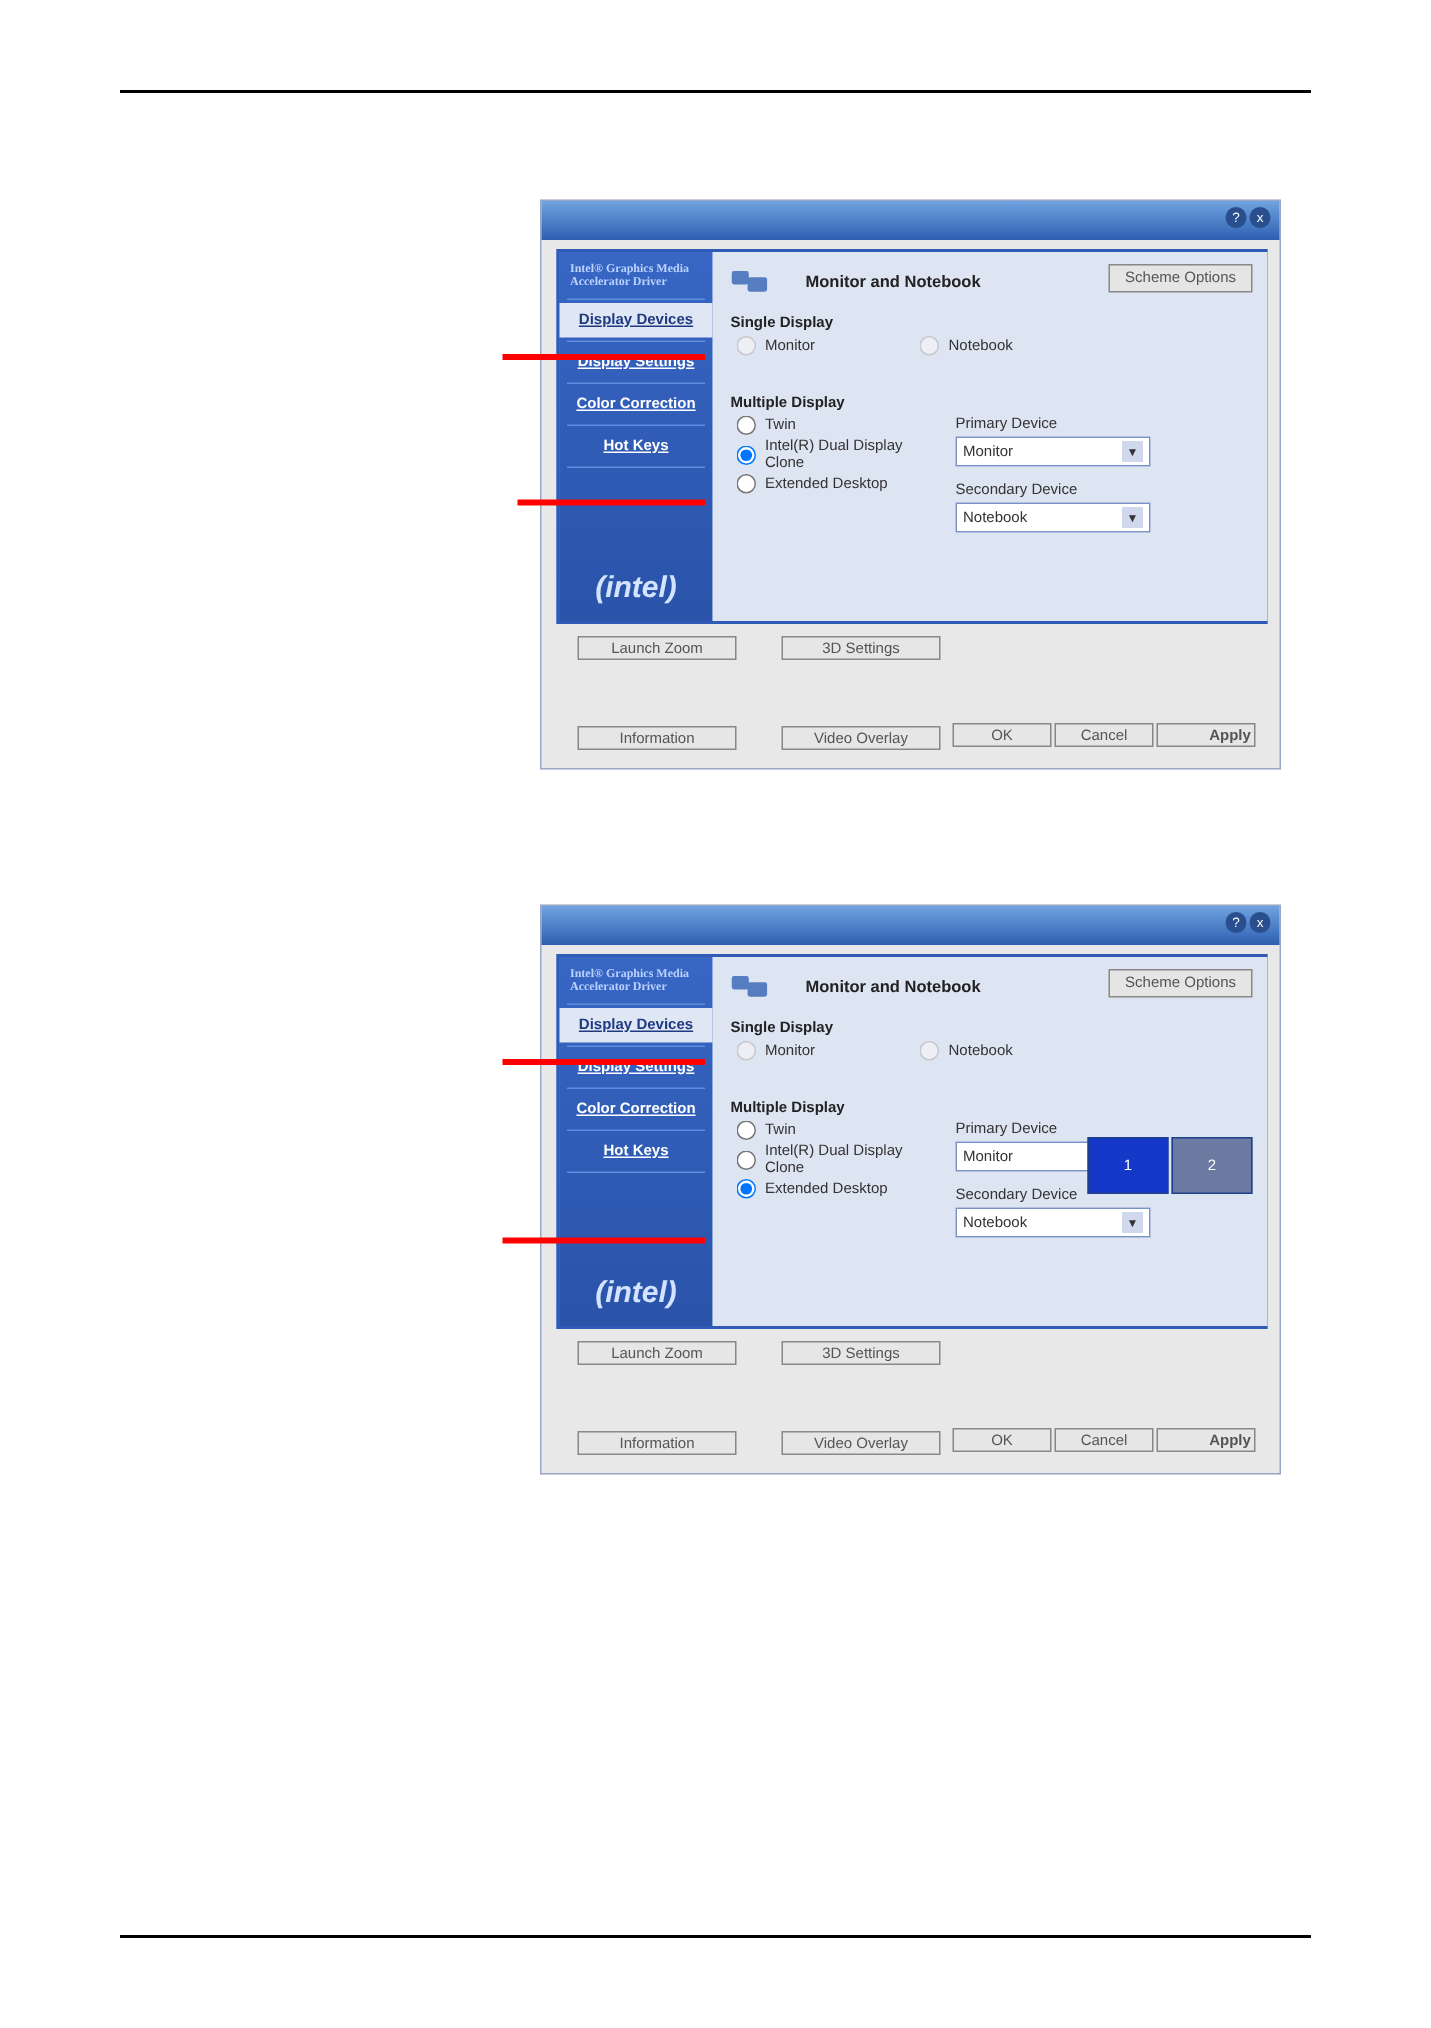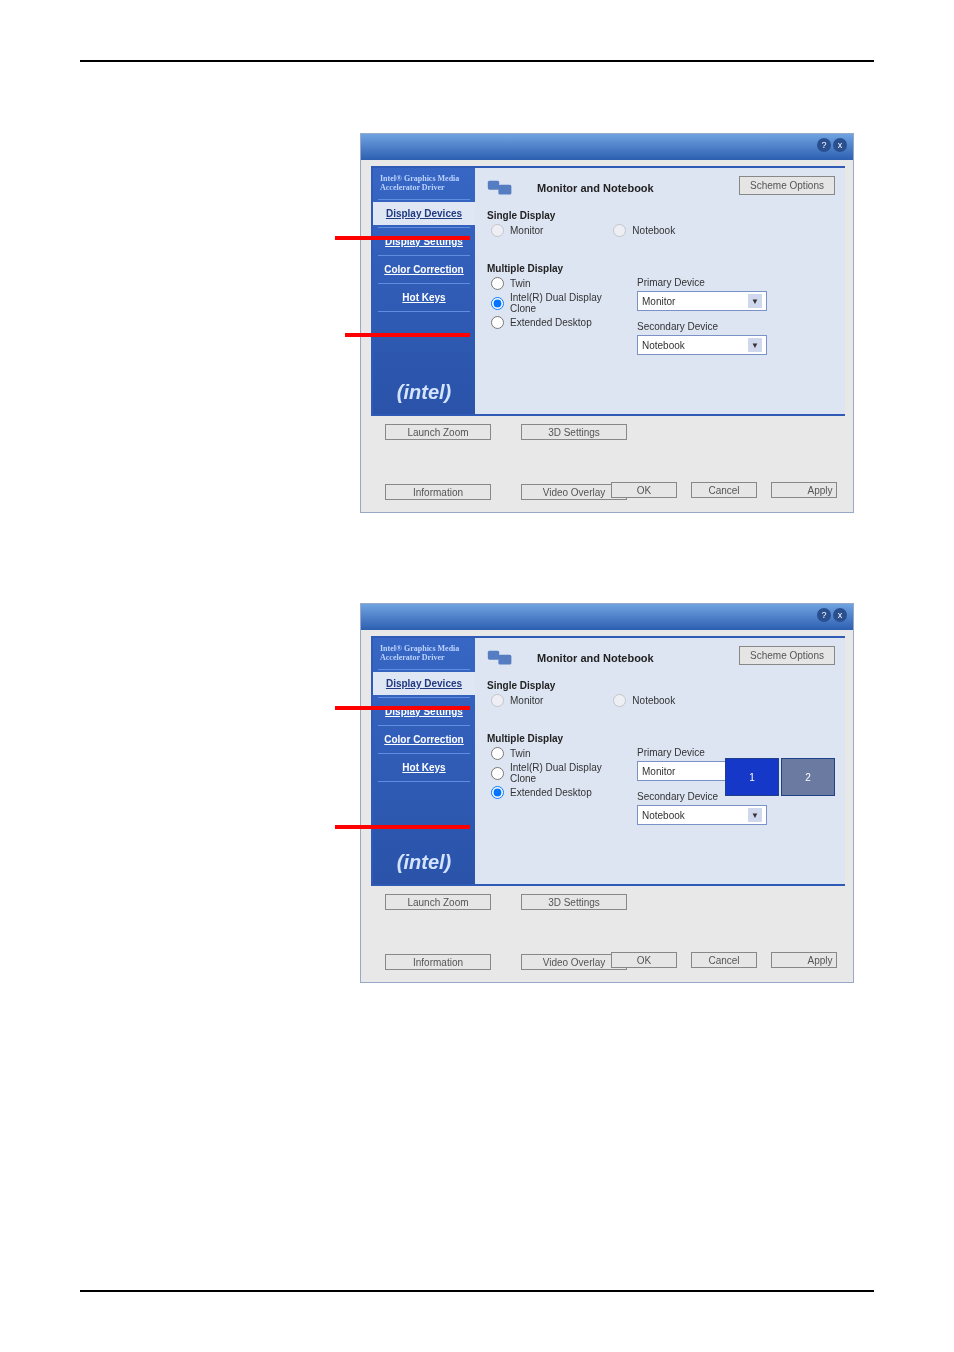--- a/index.html
+++ b/index.html
@@ -229,24 +229,24 @@
     border: 1px solid #888;
     font-size: 10px;
     color: #555;
     margin-top: 36px;
   }
   .okrow {
     position: absolute;
     right: 16px;
     bottom: 14px;
     display: flex;
-    gap: 14px;
+    gap: 2px;
   }
   .okrow .btn { width: 66px; }
-  .okrow .btn.apply { font-weight: normal; padding-left: 32px; }
+  .okrow .btn.apply { font-weight: bold; padding-left: 32px; }
   .red-underline {
     position: absolute;
     height: 4px;
     background: #ff0000;
     z-index: 50;
   }
   .bottom-rule {
     position:absolute;
     bottom: 60px;
     left:80px;

